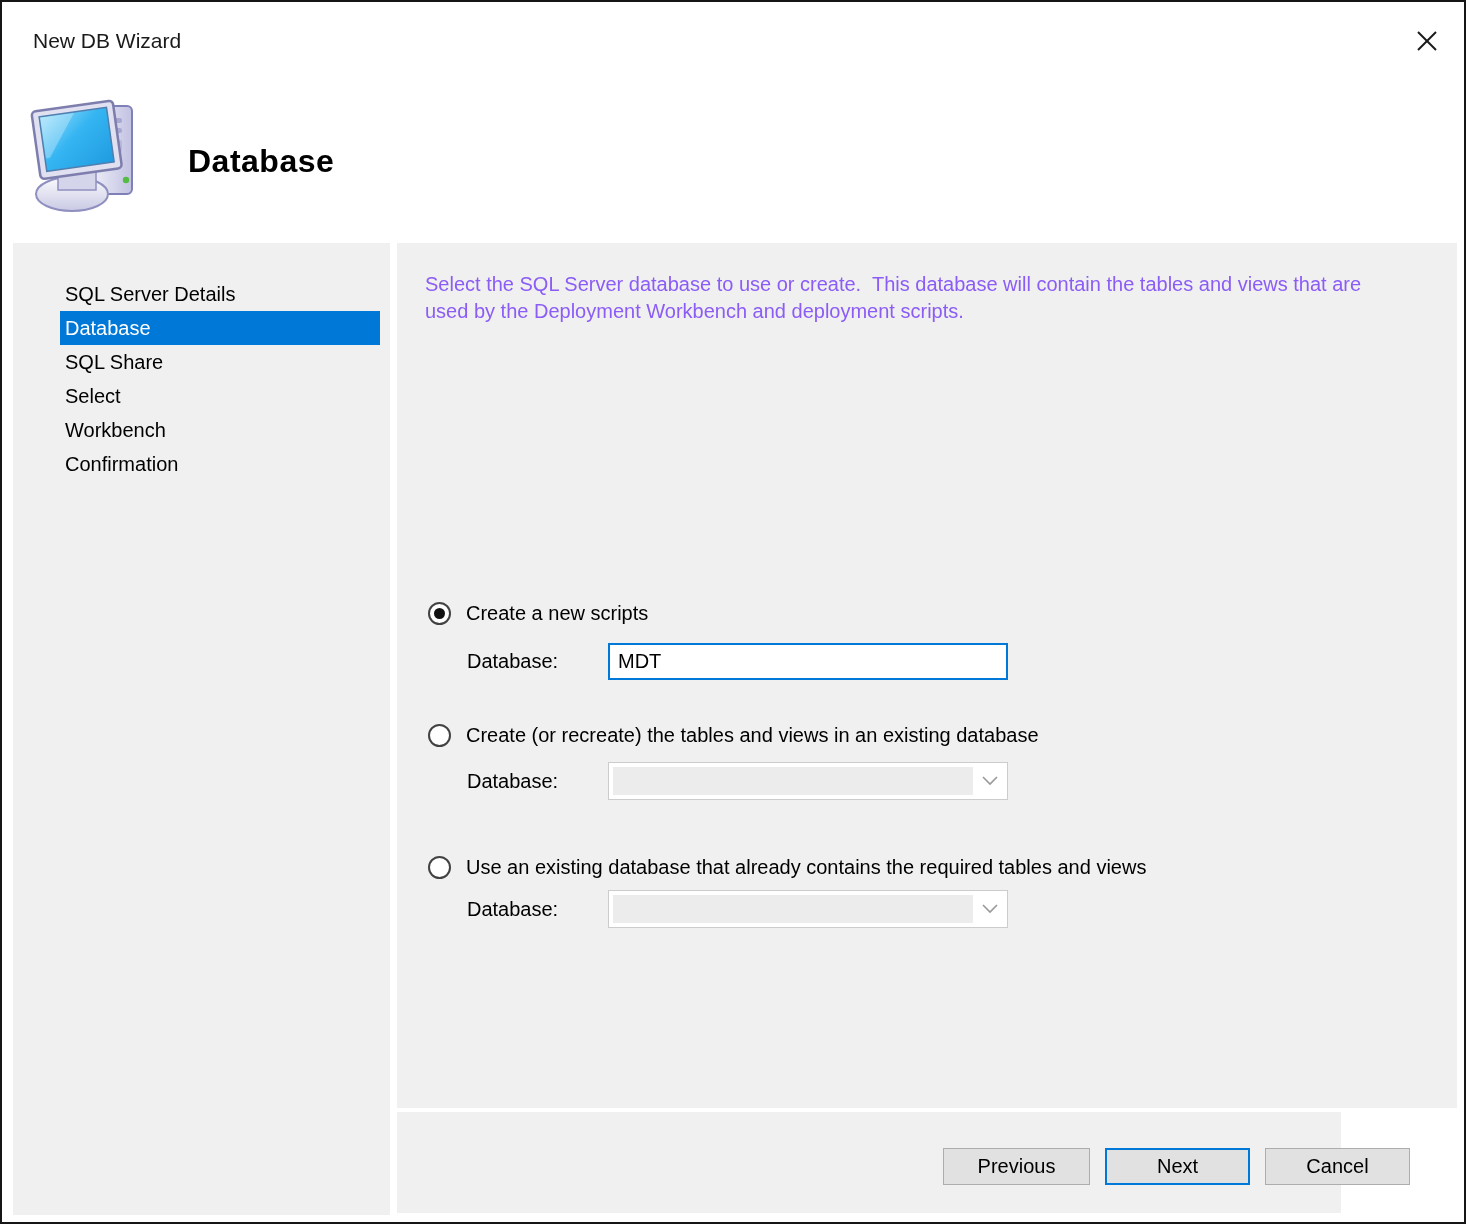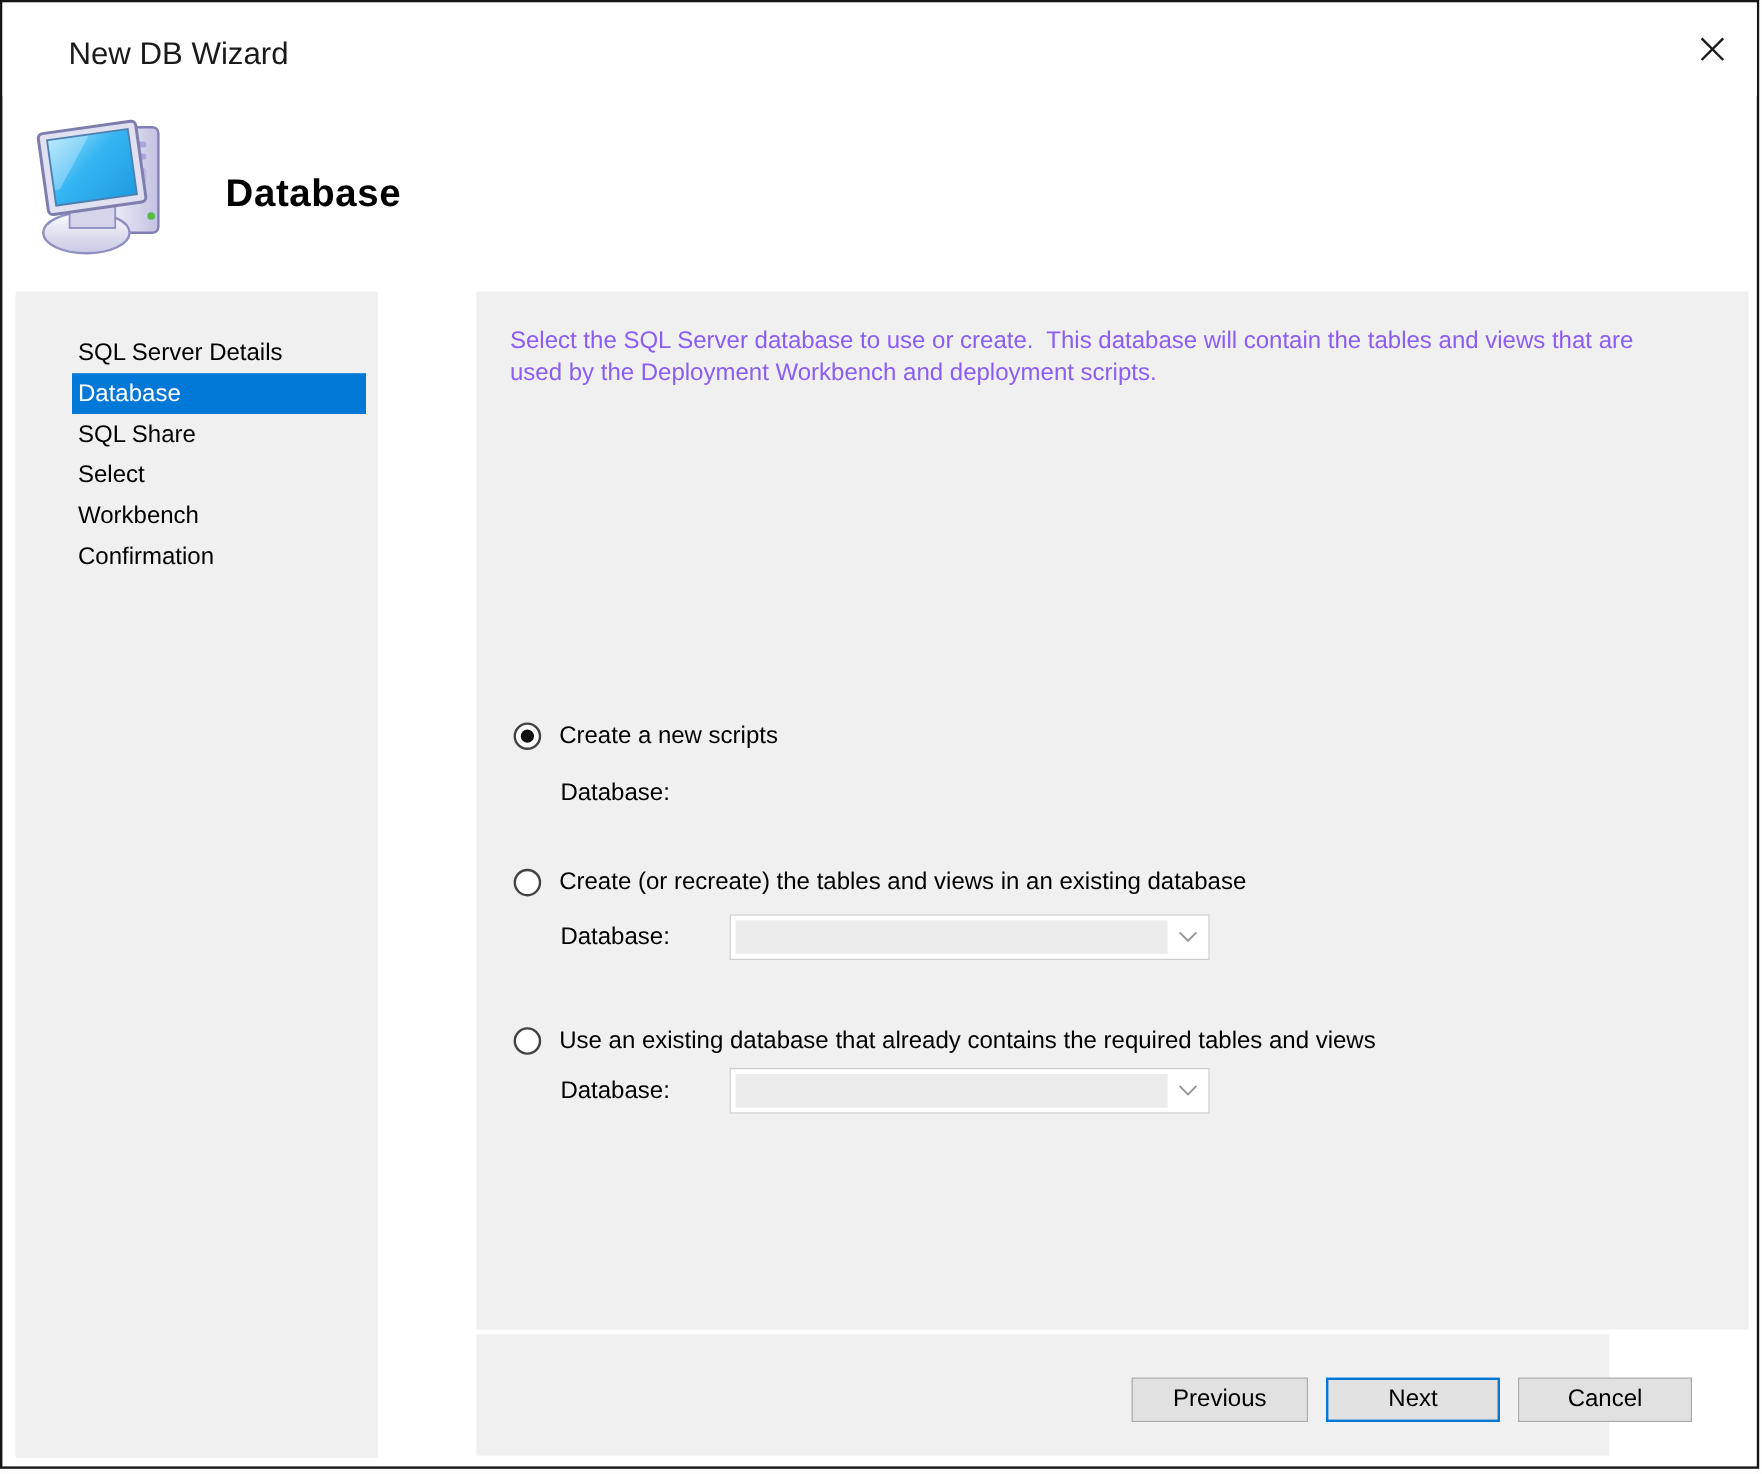--- a/index.html
+++ b/index.html
@@ -7,29 +7,29 @@
     --panel:#f0f0f0;
     --btn-bg:#e1e1e1;
     --btn-border:#adadad;
   }
   *{box-sizing:border-box;margin:0;padding:0;}
   html,body{width:1468px;height:1228px;background:#ffffff;font-family:"Liberation Sans",sans-serif;color:#0b0b0b;}
   .window{position:absolute;left:0;top:0;width:1466px;height:1224px;border:2px solid #161616;background:#ffffff;overflow:hidden;}
 
   
   .titlebar{position:absolute;left:0;top:0;width:100%;height:78px;background:#ffffff;}
-  .titlebar .title{position:absolute;left:31px;top:27px;font-size:26px;color:#1a1a1a;margin-left:24px;}
+  .titlebar .title{position:absolute;left:31px;top:27px;font-size:21px;color:#1a1a1a;}
   .close-btn{position:absolute;left:1406px;top:20px;width:38px;height:38px;display:flex;align-items:center;justify-content:center;cursor:pointer;}
 
   
   .header-icon{position:absolute;left:26px;top:92px;width:114px;height:122px;}
   .page-title{position:absolute;left:186px;top:141px;font-size:32px;font-weight:bold;color:#000000;letter-spacing:0.5px;}
 
   
-  .sidebar{position:absolute;left:11px;top:241px;width:302px;height:972px;background:var(--panel);padding-top:34px;}
+  .sidebar{position:absolute;left:11px;top:241px;width:377px;height:972px;background:var(--panel);padding-top:34px;}
   .side-item{height:34px;line-height:34px;margin:0 10px 0 47px;padding-left:5px;font-size:20px;color:#000000;cursor:pointer;white-space:nowrap;}
   .side-item.selected{background:var(--accent);color:#ffffff;}
 
   
   .main{position:absolute;left:395px;top:241px;width:1060px;height:865px;background:var(--panel);}
   .desc{position:absolute;left:28px;top:28px;width:1000px;font-size:20px;line-height:27px;color:#8b5cf6;white-space:pre-wrap;}
 
   .opt-row{position:absolute;left:31px;display:flex;align-items:center;gap:15px;height:26px;}
   .opt-label{font-size:20px;color:#000000;white-space:nowrap;}
   .radio{position:relative;width:23px;height:23px;flex:0 0 23px;border:2px solid #424242;border-radius:50%;background:#ffffff;cursor:pointer;}
@@ -113,20 +113,21 @@
   <div class="main">
     <p class="desc">Select the SQL Server database to use or create.  This database will contain the tables and views that are
 used by the Deployment Workbench and deployment scripts.</p>
 
     <div class="opt-row" style="top:357px;">
       <span class="radio checked"></span>
       <span class="opt-label">Create a new scripts</span>
     </div>
     <div class="field-row" style="top:399px;">
       <span class="field-label">Database:</span>
+      <input class="text-input" type="text" value="MDT" style="">
     </div>
 
     <div class="opt-row" style="top:478px;align-items:flex-end;">
       <span class="radio"></span>
       <span class="opt-label">Create (or recreate) the tables and views in an existing database</span>
     </div>
     <div class="field-row" style="top:519px;">
       <span class="field-label">Database:</span>
       <div class="combo">
         <div class="combo-fill"></div>

